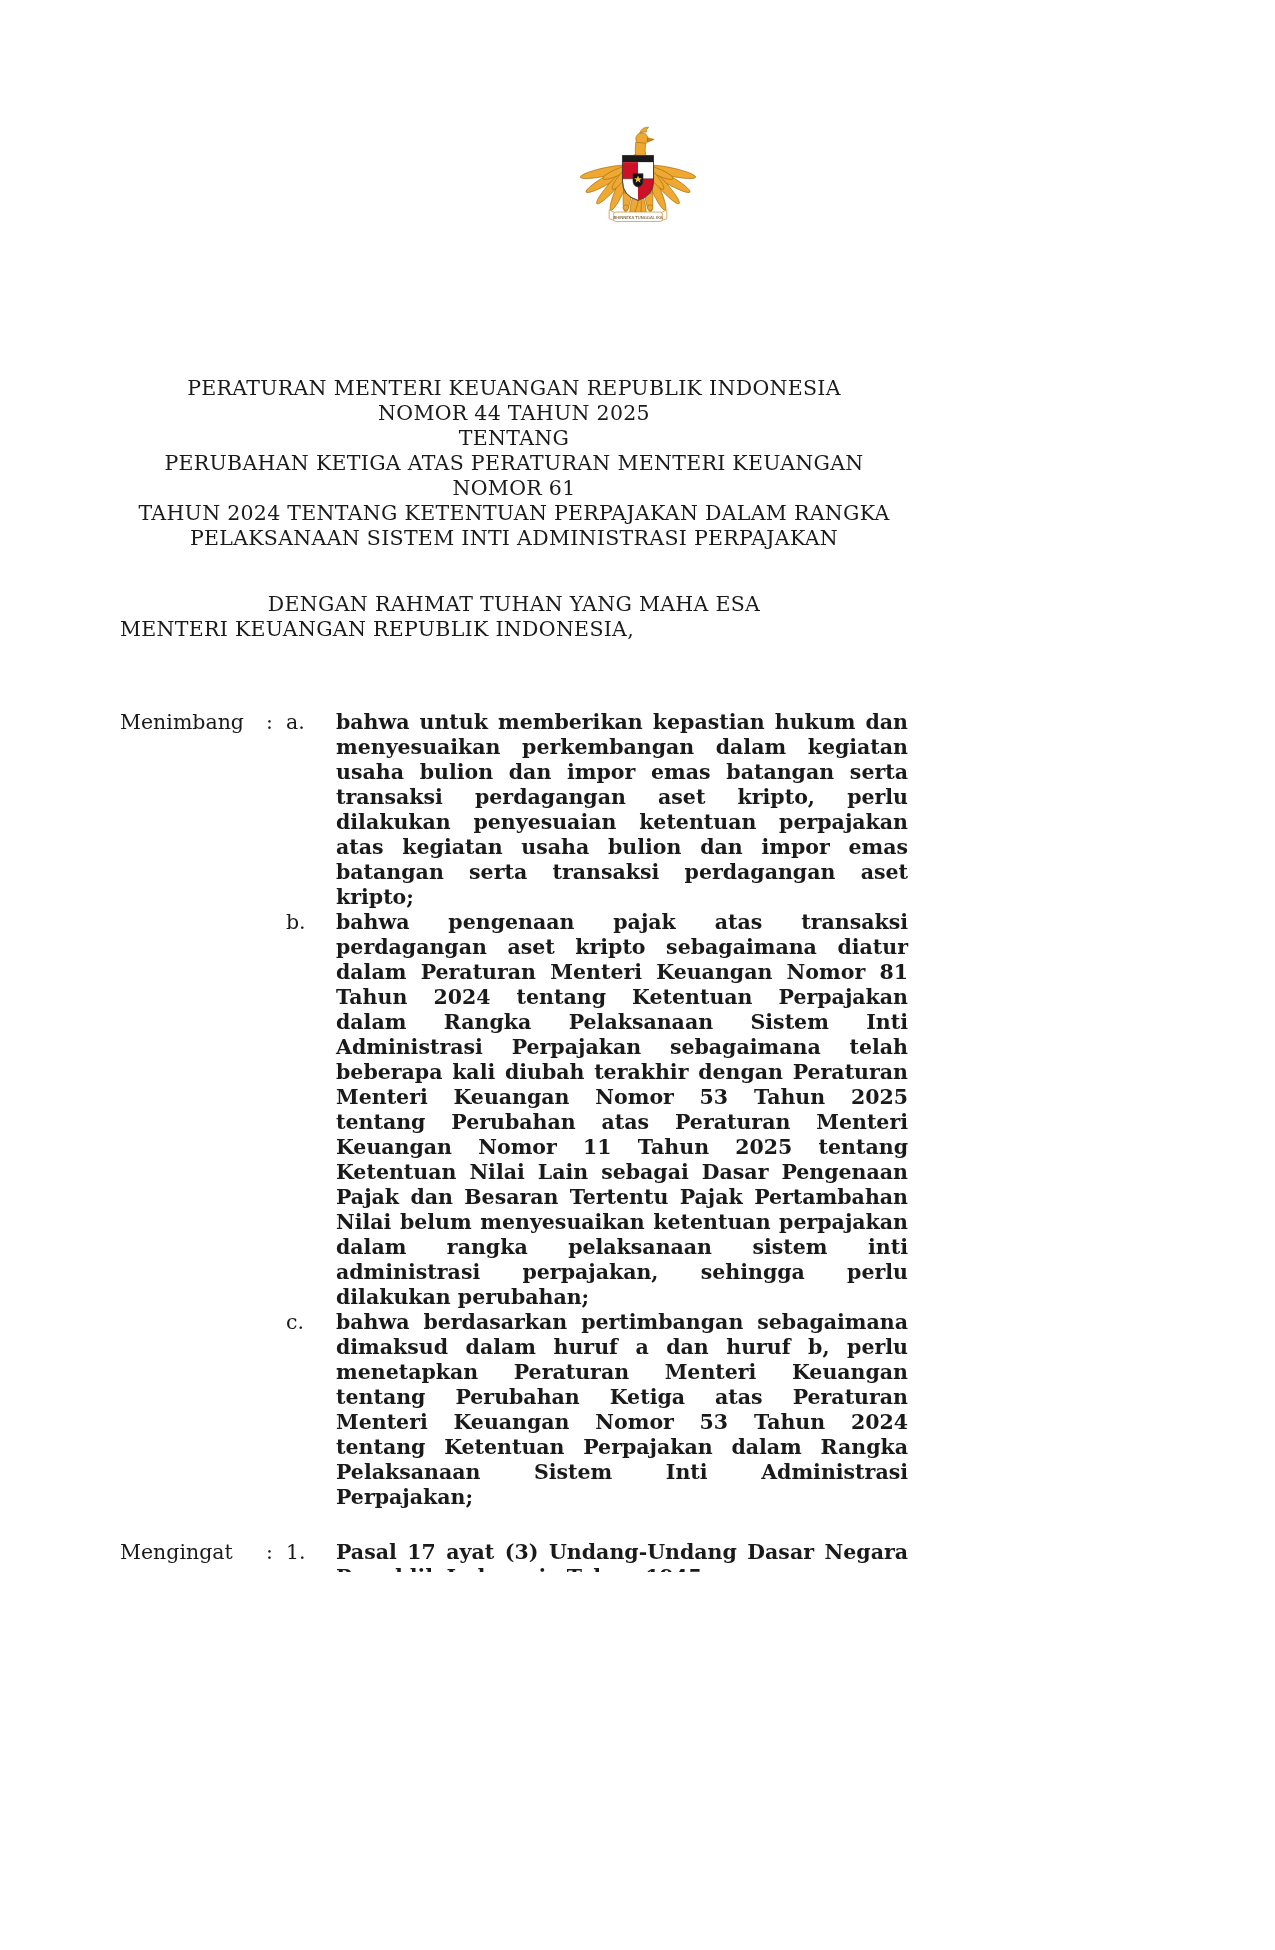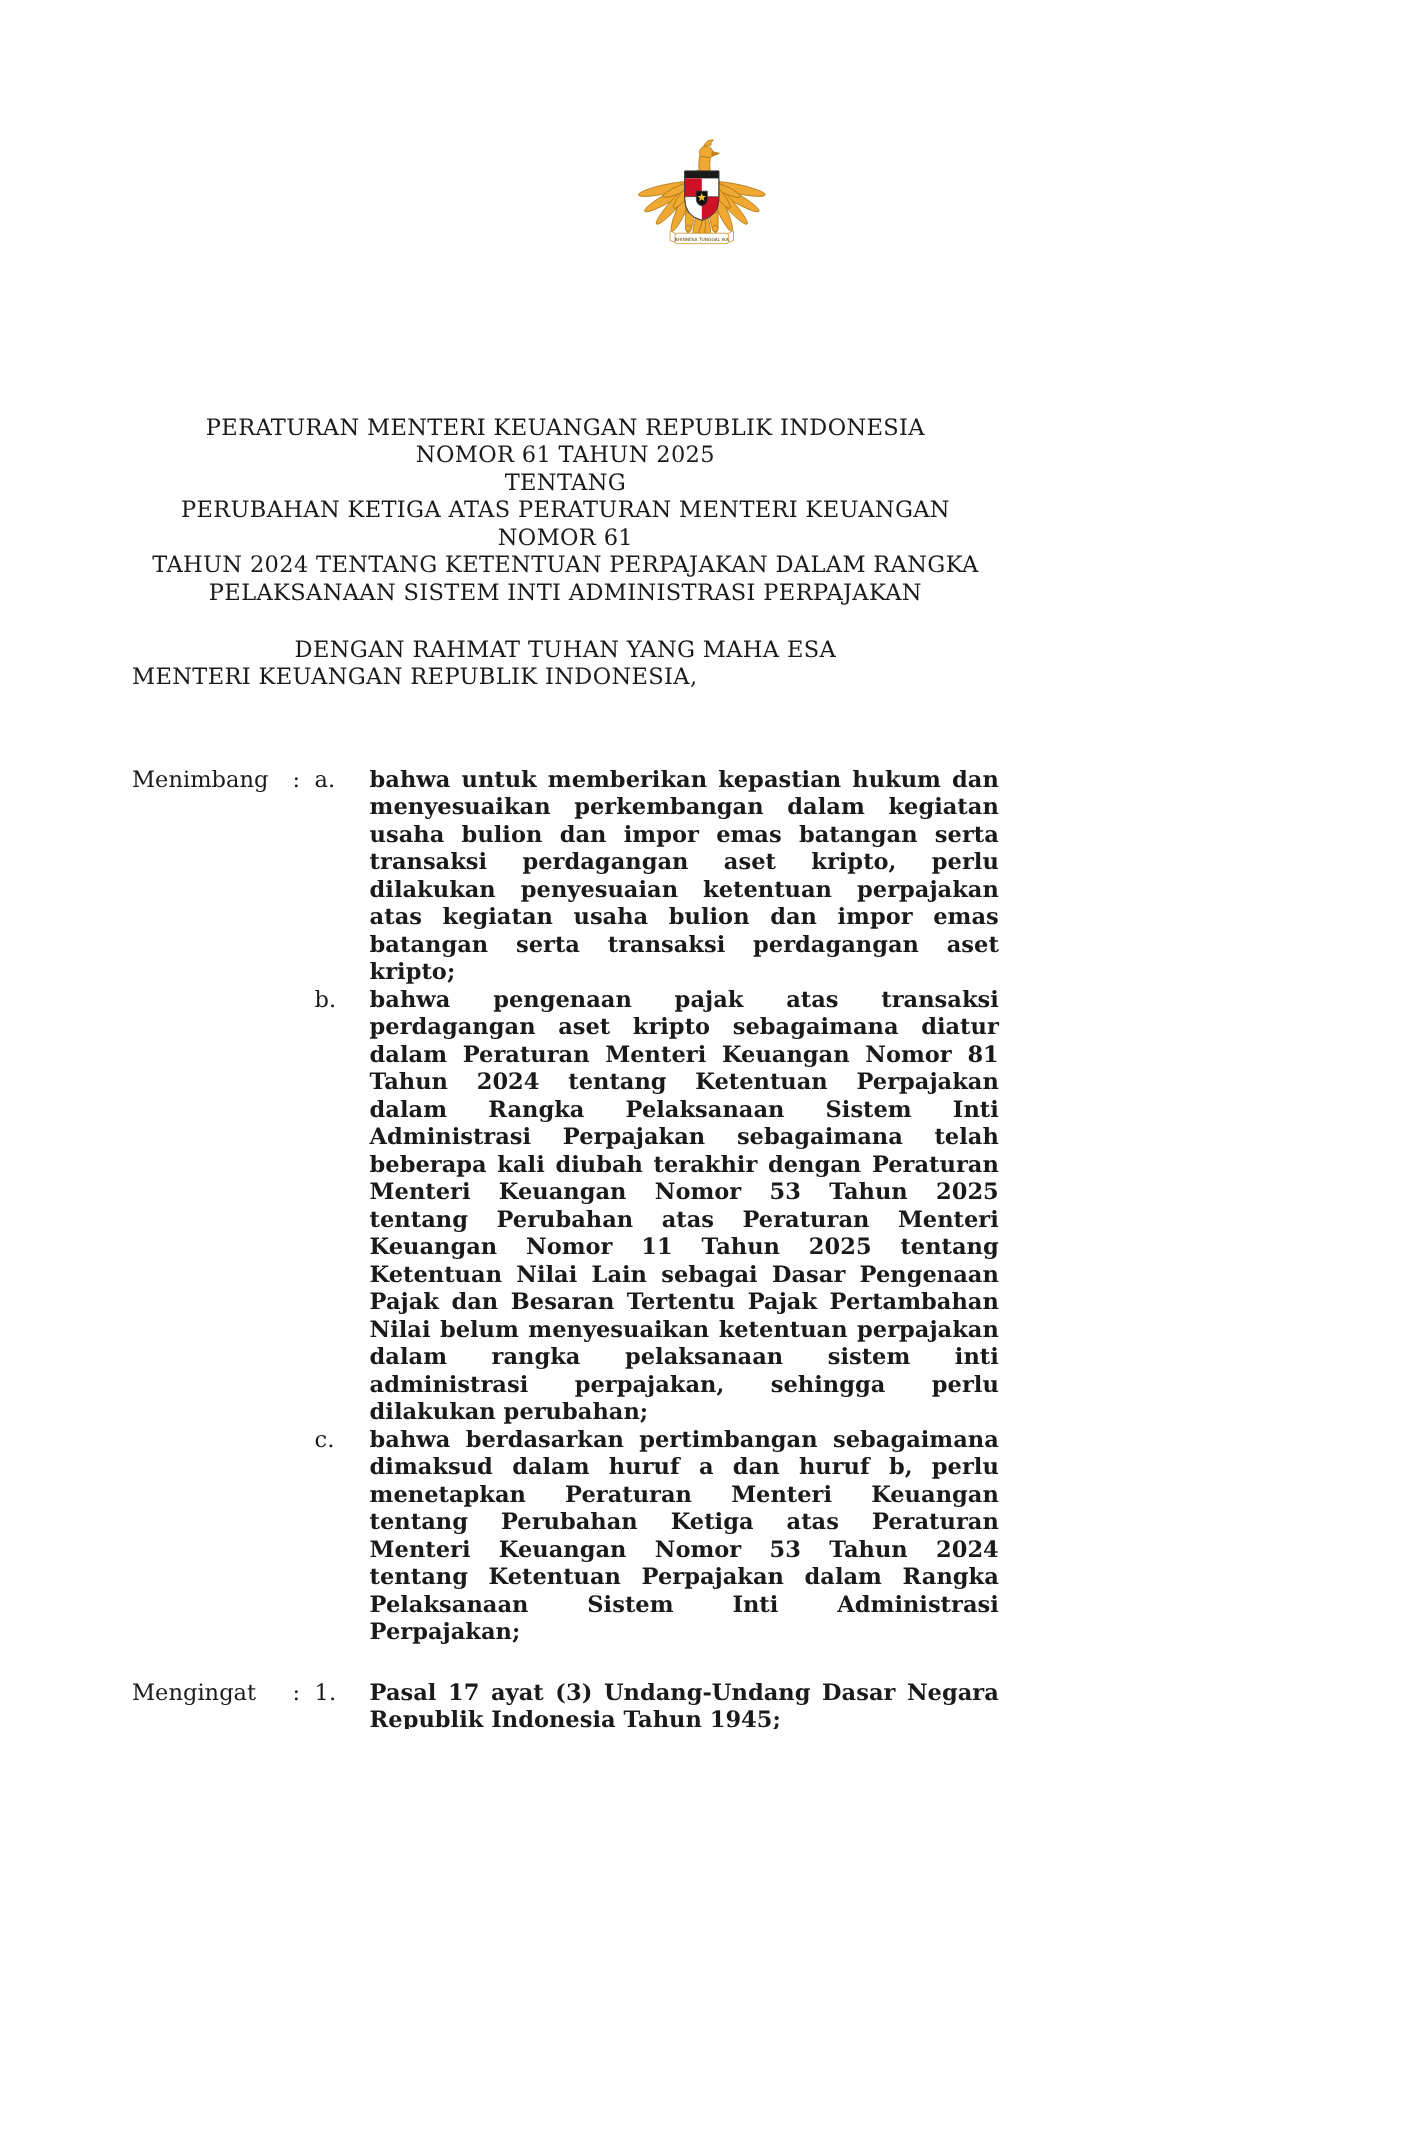--- a/index.html
+++ b/index.html
@@ -28,21 +28,21 @@
   .emblem-wrap svg { width: 122px; height: 158px; display: block; }
 
   .title-block {
     margin-top: 126px;
     text-align: center;
     font-size: 20.5px;
     line-height: 25px;
     letter-spacing: 0.3px;
   }
   .invocation {
-    margin-top: 27px;
+    margin-top: 41px;
     text-align: center;
     font-size: 20.5px;
     line-height: 25px;
     letter-spacing: 0.3px;
   }
   .issuer {
     text-align: left;
     font-size: 20.5px;
     line-height: 25px;
     letter-spacing: 0.3px;
@@ -137,21 +137,21 @@
         <rect x="66" y="194" width="88" height="17" rx="4" fill="#ffffff"></rect>
         <text x="110" y="206" text-anchor="middle" font-size="7.2" font-family="'DejaVu Sans', sans-serif" fill="#5a3c0a" stroke="none">BHINNEKA TUNGGAL IKA</text>
       </g>
     </svg>
   </div>
 
   <div class="content">
 
     <div class="title-block">
       <div>PERATURAN MENTERI KEUANGAN REPUBLIK INDONESIA</div>
-      <div>NOMOR 61 TAHUN 2025</div>
+      <div>NOMOR 44 TAHUN 2025</div>
       <div>TENTANG</div>
       <div>PERUBAHAN KETIGA ATAS PERATURAN MENTERI KEUANGAN NOMOR 61</div>
       <div>TAHUN 2024 TENTANG KETENTUAN PERPAJAKAN DALAM RANGKA</div>
       <div>PELAKSANAAN SISTEM INTI ADMINISTRASI PERPAJAKAN</div>
     </div>
 
     <div class="invocation">DENGAN RAHMAT TUHAN YANG MAHA ESA</div>
 
     <div class="issuer">MENTERI KEUANGAN REPUBLIK INDONESIA,</div>
 

